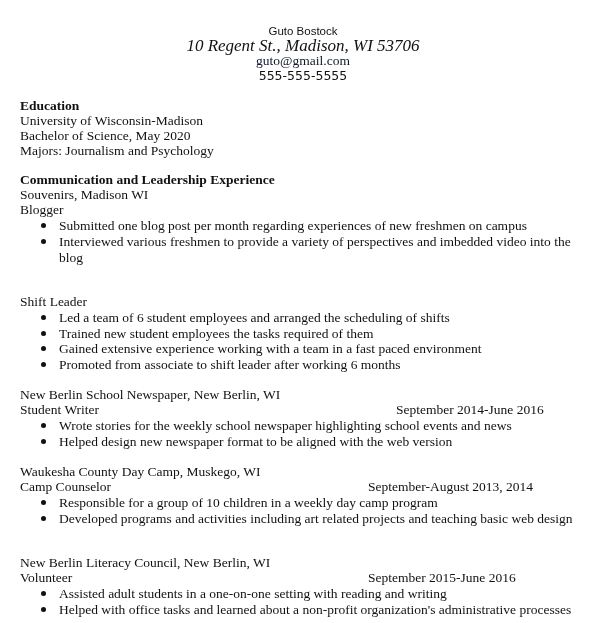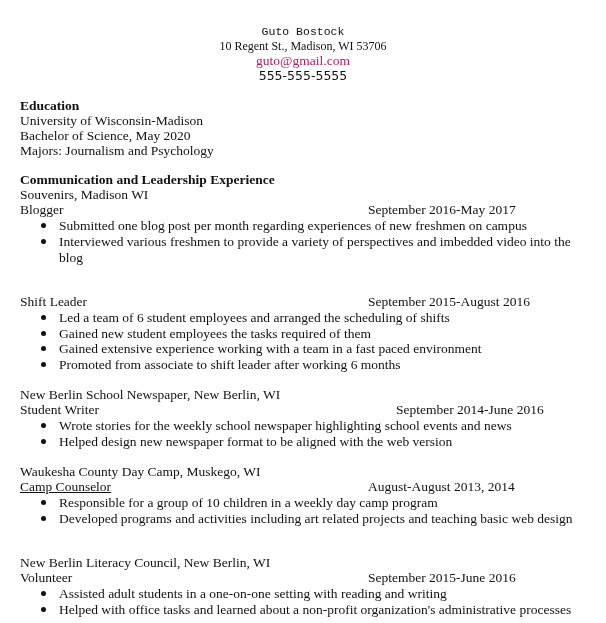--- a/index.html
+++ b/index.html
@@ -23,38 +23,39 @@
       height: 623px;
     }
     .header {
       position: absolute;
       left: 0;
       width: 606px;
       text-align: center;
     }
     .name {
       top: 24px;
-      font-family: Liberation Mono, monospace;
+      font-family: Liberation Sans, sans-serif;
       font-size: 11.5px;
       line-height: 15px;
     }
     .address {
       top: 38px;
       font-family: "Liberation Serif", serif;
-      font-size: 12px;
+      font-size: 17px;
       line-height: 16px;
+      font-style: italic;
     }
     .email {
       top: 53px;
       font-family: "Liberation Serif", serif;
       font-size: 13.5px;
       line-height: 16px;
     }
     .email a {
-      color: #be185d;
+      color: #0f172a;
       text-decoration: none;
     }
     .phone {
       top: 68px;
       font-family: "DejaVu Sans", "Liberation Sans", sans-serif;
       font-size: 12.5px;
       line-height: 15px;
       text-align: center;
     }
     .line {
@@ -116,39 +117,37 @@
 
   <div class="line heading" style="top:98px;">Education</div>
   <div class="line" style="top:113px;">University of Wisconsin-Madison</div>
   <div class="line" style="top:128px;">Bachelor of Science, May 2020</div>
   <div class="line" style="top:143px;">Majors: Journalism and Psychology</div>
 
   <div class="line heading" style="top:172px;">Communication and Leadership Experience</div>
 
   <div class="line" style="top:187px;">Souvenirs, Madison WI</div>
   <div class="line" style="top:202px;">Blogger</div>
-  <div class="date" style="top:202px;">September 2016-May 2017</div>
   <div class="bullet" style="top:218px;">
     <span class="dot"></span>
     <span class="btext">Submitted one blog post per month regarding experiences of new freshmen on campus</span>
   </div>
   <div class="bullet" style="top:234px;">
     <span class="dot"></span>
     <span class="btext wrap">Interviewed various freshmen to provide a variety of perspectives and imbedded video into the blog</span>
   </div>
 
   <div class="line" style="top:294px;">Shift Leader</div>
-  <div class="date" style="top:294px;">September 2015-August 2016</div>
   <div class="bullet" style="top:310px;">
     <span class="dot"></span>
     <span class="btext">Led a team of 6 student employees and arranged the scheduling of shifts</span>
   </div>
   <div class="bullet" style="top:326px;">
     <span class="dot"></span>
-    <span class="btext">Gained new student employees the tasks required of them</span>
+    <span class="btext">Trained new student employees the tasks required of them</span>
   </div>
   <div class="bullet" style="top:341px;">
     <span class="dot"></span>
     <span class="btext">Gained extensive experience working with a team in a fast paced environment</span>
   </div>
   <div class="bullet" style="top:357px;">
     <span class="dot"></span>
     <span class="btext">Promoted from associate to shift leader after working 6 months</span>
   </div>
 
@@ -158,22 +157,22 @@
   <div class="bullet" style="top:418px;">
     <span class="dot"></span>
     <span class="btext">Wrote stories for the weekly school newspaper highlighting school events and news</span>
   </div>
   <div class="bullet" style="top:434px;">
     <span class="dot"></span>
     <span class="btext">Helped design new newspaper format to be aligned with the web version</span>
   </div>
 
   <div class="line" style="top:464px;">Waukesha County Day Camp, Muskego, WI</div>
-  <div class="line" style="top:479px;text-decoration:underline;">Camp Counselor</div>
-  <div class="date" style="top:479px;">August-August 2013, 2014</div>
+  <div class="line" style="top:479px;">Camp Counselor</div>
+  <div class="date" style="top:479px;">September-August 2013, 2014</div>
   <div class="bullet" style="top:495px;">
     <span class="dot"></span>
     <span class="btext">Responsible for a group of 10 children in a weekly day camp program</span>
   </div>
   <div class="bullet" style="top:511px;">
     <span class="dot"></span>
     <span class="btext">Developed programs and activities including art related projects and teaching basic web design</span>
   </div>
 
   <div class="line" style="top:555px;">New Berlin Literacy Council, New Berlin, WI</div>

